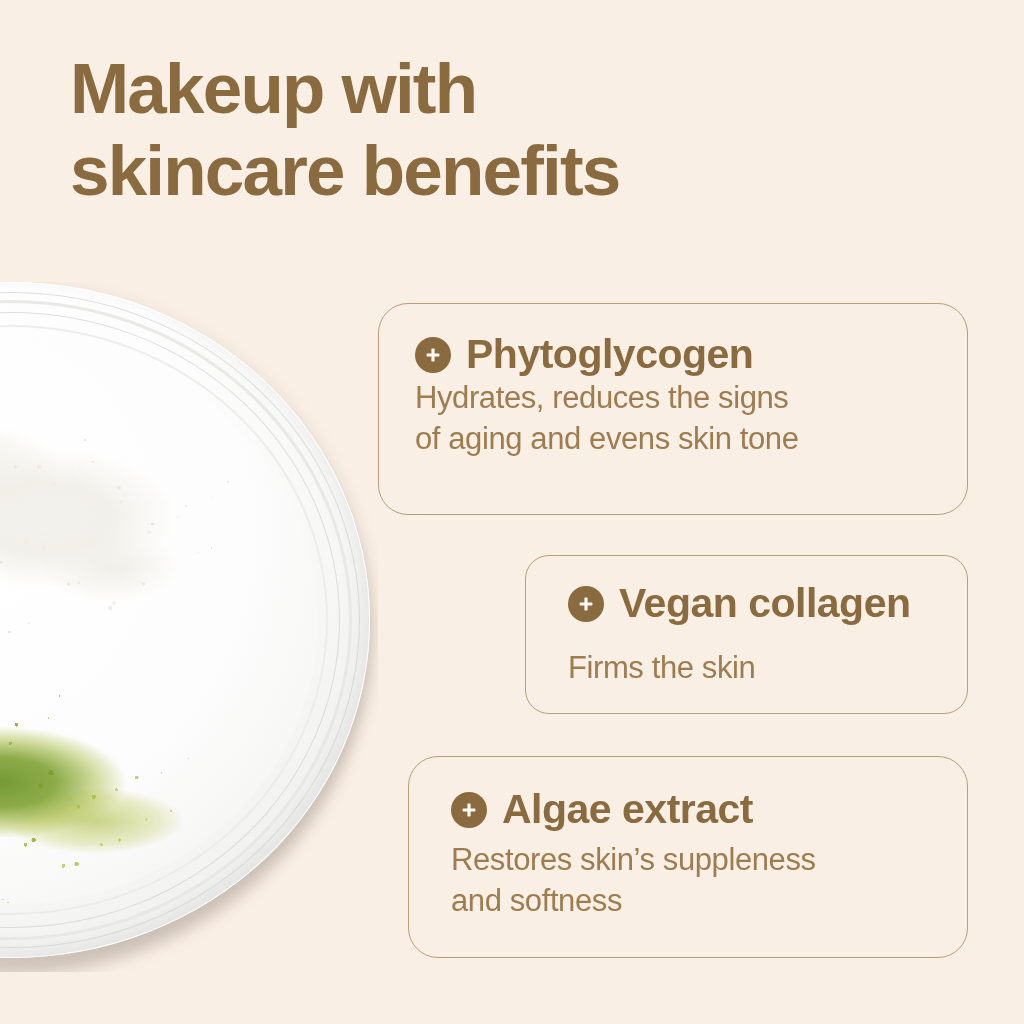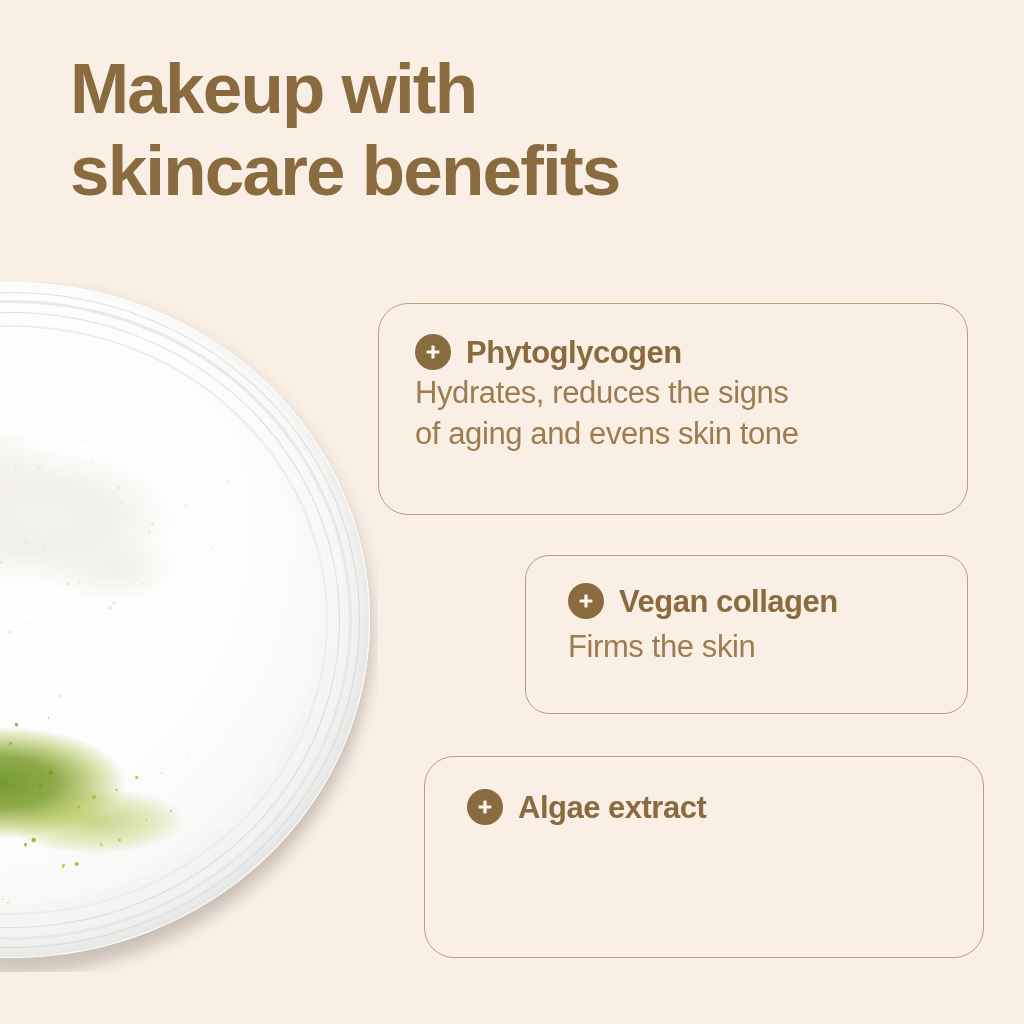--- a/index.html
+++ b/index.html
@@ -188,21 +188,21 @@
 
   
   .card {
     position:absolute;
     border:1.5px solid #b99e78;
     border-radius:30px;
     background:rgba(250,239,228,0.55);
   }
   .card.c1 { left:378px; top:303px; width:590px; height:212px; }
   .card.c2 { left:525px; top:555px; width:443px; height:159px;border-radius:24px; }
-  .card.c3 { left:408px; top:756px; width:560px; height:202px;margin-left:16px; }
+  .card.c3 { left:408px; top:756px; width:560px; height:202px; }
 
   .card-inner {
     padding:30px 0 0 36px;
   }
   .card.c2 .card-inner { padding-top:27px; padding-left:42px; }
   .card.c3 .card-inner { padding-top:32px; padding-left:42px; }
 
   .card-head {
     display:flex;
     align-items:center;
@@ -214,37 +214,37 @@
     width:36px; height:36px;
     border-radius:50%;
     background:#8a6a3f;
     display:flex;
     align-items:center;
     justify-content:center;
   }
   .plus-badge svg { display:block; }
 
   .card-title {
-    font-size:31px;
+    font-size:41px;
     font-weight:700;
     letter-spacing:-0.5px;
     color:#8a6a3f;
     line-height:1;
   }
 
   .card-body {
     margin-top:3px;
     font-size:31px;
     font-weight:400;
     letter-spacing:-0.4px;
     line-height:1.32;
     color:#9d7c50;
     white-space:pre-line;
   }
-  .card.c2 .card-body { margin-top:8px; }
+  .card.c2 .card-body { margin-top:24px; }
   .card.c3 .card-body { margin-top:10px; }
 </style>
 </head>
 <body>
 
 <div id="canvas">
 
   <h1 class="headline">Makeup with
 skincare benefits</h1>
 
@@ -295,16 +295,18 @@
     <div class="card-inner">
       <div class="card-head">
         <span class="plus-badge">
           <svg width="18" height="18" viewBox="0 0 18 18" aria-hidden="true">
             <rect x="7.4" y="2.6" width="3.2" height="12.8" rx="0.6" fill="#fdf7f0"></rect>
             <rect x="2.6" y="7.4" width="12.8" height="3.2" rx="0.6" fill="#fdf7f0"></rect>
           </svg>
         </span>
         <span class="card-title">Algae extract</span>
       </div>
+      <div class="card-body">Restores skin’s suppleness
+and softness</div>
     </div>
   </div>
 
 </div>
 
 </body></html>

